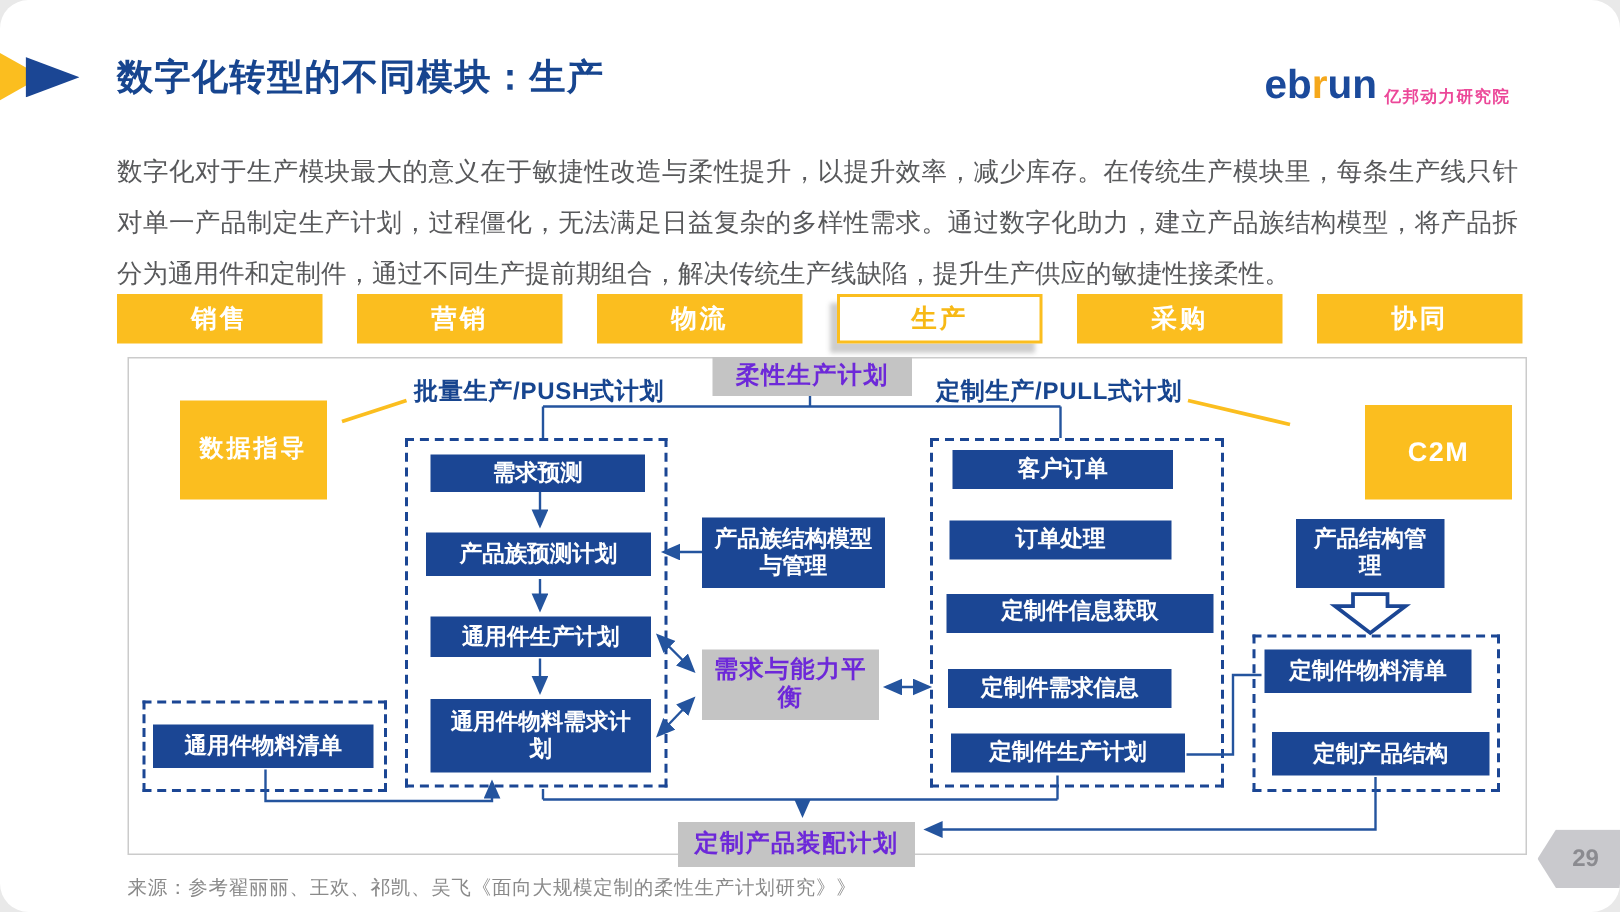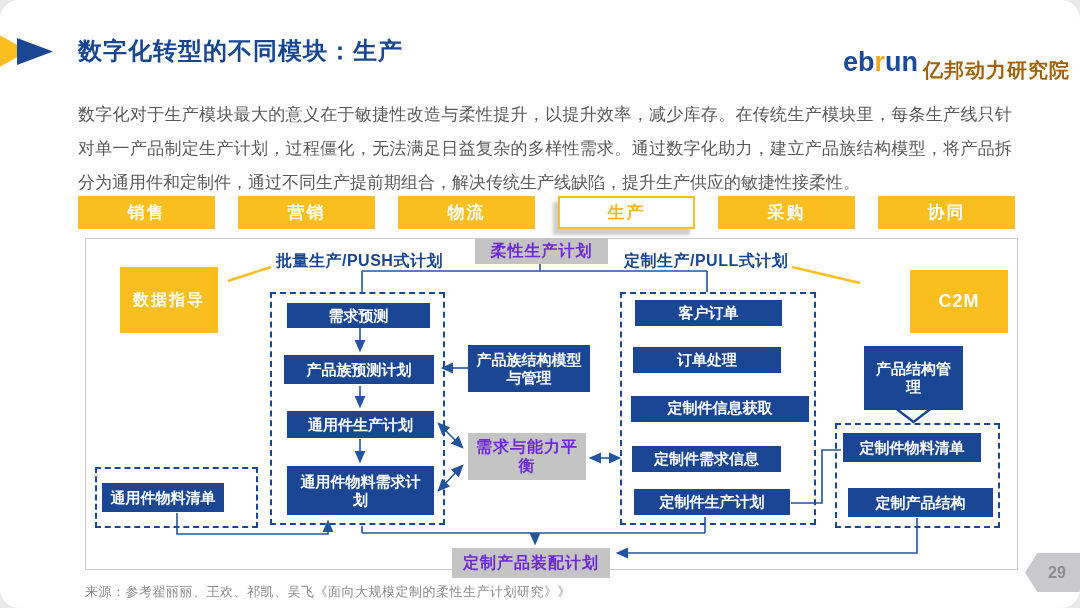--- a/index.html
+++ b/index.html
@@ -11,21 +11,21 @@
   
   .title-arrow-yellow { position:absolute; left:-4px; top:33px; width:32px; height:36px;
     background:#FBBE1F; clip-path:polygon(0 0,100% 50%,0 100%); }
   .title-arrow-blue { position:absolute; left:17px; top:38px; width:36px; height:27px;
     background:#1B4694; clip-path:polygon(0 0,100% 50%,0 100%); }
   .page-title { position:absolute; left:78px; top:35px; font-size:24px; font-weight:bold; color:#17458F; letter-spacing:1px; }
   .logo { position:absolute; left:843px; top:40px; display:flex; align-items:center; }
   .logo .latin { font-size:27px; font-weight:bold; letter-spacing:0; line-height:1; }
   .logo .b { color:#1B4A9B; }
   .logo .y { color:#F5A81C; }
-  .logo .cn { font-size:20px; font-weight:bold; color:#a16207; margin-left:5px; letter-spacing:1px;margin-top:17px; }
+  .logo .cn { font-size:11px; font-weight:bold; color:#ec4899; margin-left:5px; letter-spacing:1px;margin-top:17px; }
   
   .intro { position:absolute; left:78px; top:98px; width:934px; font-size:17px; color:#58595B;
     line-height:34px; text-align:justify; text-justify:inter-ideograph; }
   
   .tab { position:absolute; top:196px; width:137px; height:33px; background:#FBBE1F;
     color:#ffffff; font-size:17px; font-weight:bold; display:flex; align-items:center; justify-content:center; letter-spacing:2px; }
   .tab.active { background:#ffffff; border:2px solid #FBBE1F; color:#F7B916;
     box-shadow:-5px 6px 3px rgba(145,145,145,0.45); }
   
   .frame { position:absolute; left:85px; top:238px; width:933px; height:332px;
@@ -122,27 +122,27 @@
   <div class="node bluebox" style="left:468px;top:345px;width:122px;height:47px;padding:0 8px;">产品族结构模型与管理</div>
   <div class="node graybox" style="left:468px;top:433px;width:118px;height:47px;padding:0 6px;">需求与能力平衡</div>
 
   <div class="dashedbox" style="left:620px;top:292px;width:196px;height:233px;"></div>
   <div class="node bluebox" style="left:635px;top:300px;width:147px;height:26px;">客户订单</div>
   <div class="node bluebox" style="left:633px;top:347px;width:148px;height:26px;">订单处理</div>
   <div class="node bluebox" style="left:631px;top:396px;width:178px;height:26px;font-family:Liberation Serif, serif;">定制件信息获取</div>
   <div class="node bluebox" style="left:632px;top:446px;width:149px;height:26px;">定制件需求信息</div>
   <div class="node bluebox" style="left:634px;top:489px;width:156px;height:26px;">定制件生产计划</div>
 
-  <div class="node bluebox" style="left:864px;top:346px;width:99px;height:64px;padding:0 10px;">产品结构管理</div>
+  <div class="node bluebox" style="left:864px;top:346px;width:99px;height:46px;padding:0 10px;">产品结构管理</div>
   <div class="dashedbox" style="left:835px;top:423px;width:165px;height:105px;"></div>
   <div class="node bluebox" style="left:843px;top:433px;width:138px;height:29px;">定制件物料清单</div>
   <div class="node bluebox" style="left:848px;top:488px;width:145px;height:29px;">定制产品结构</div>
 
   <div class="dashedbox" style="left:95px;top:467px;width:163px;height:61px;"></div>
-  <div class="node bluebox" style="left:102px;top:483px;width:122px;height:29px;">通用件物料清单</div>
+  <div class="node bluebox" style="left:102px;top:483px;width:147px;height:29px;">通用件物料清单</div>
 
   <div class="node graybox" style="left:452px;top:548px;width:158px;height:30px;">定制产品装配计划</div>
 
   <div class="source">来源：参考翟丽丽、王欢、祁凯、吴飞《面向大规模定制的柔性生产计划研究》》</div>
   <div class="page-badge">
     <span>29</span>
   </div>
 
 </div>
 

